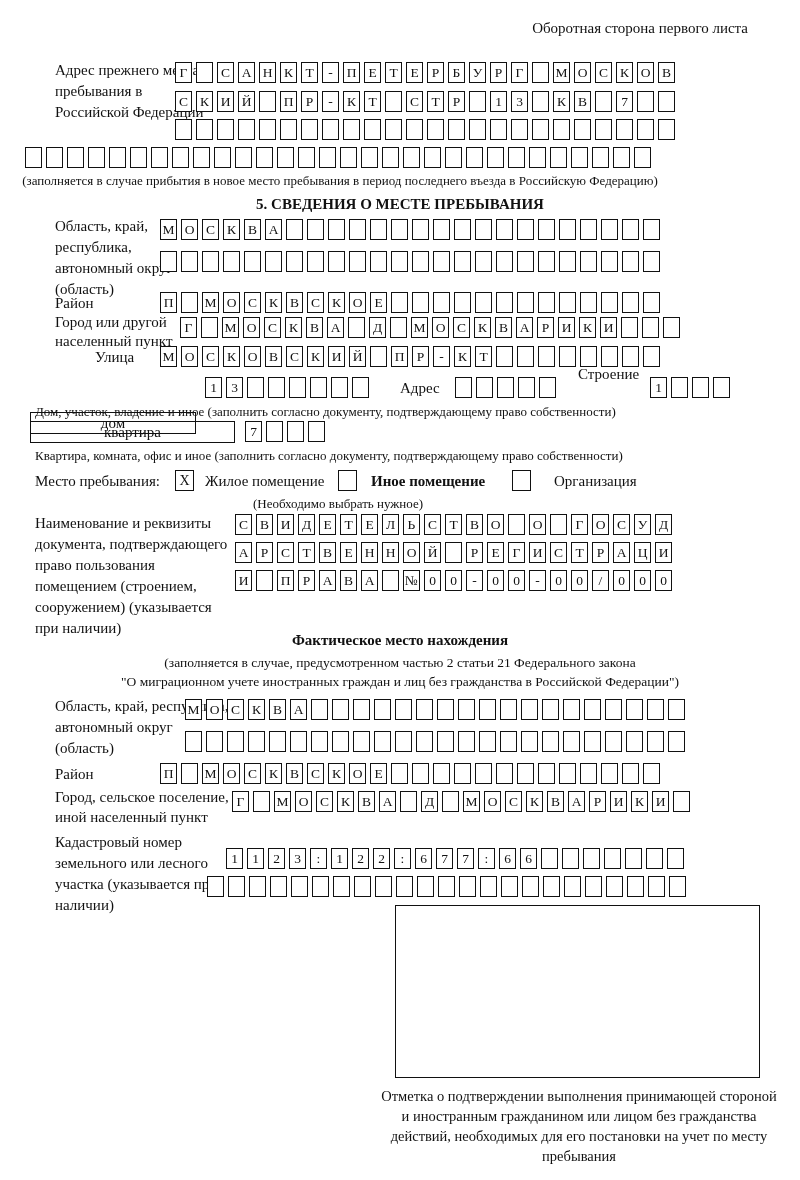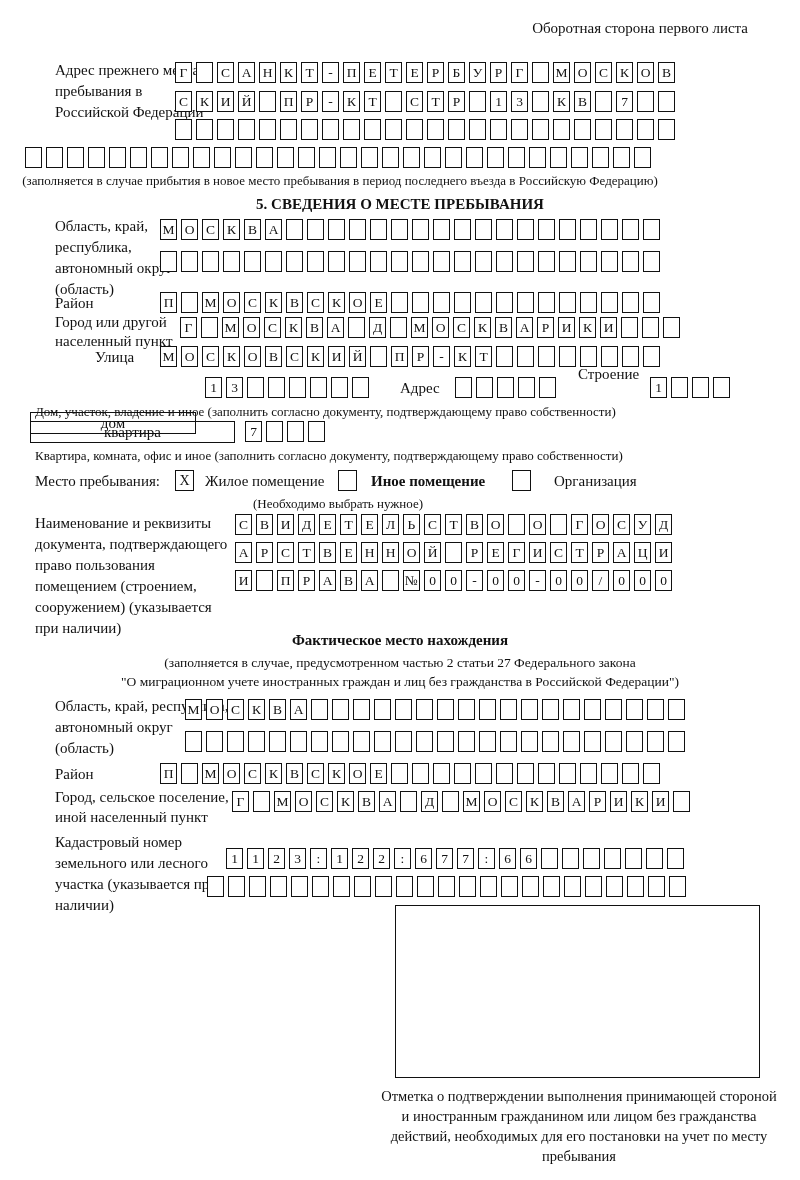--- a/index.html
+++ b/index.html
@@ -402,21 +402,21 @@
     <span class="cell">-</span>
     <span class="cell">0</span>
     <span class="cell">0</span>
     <span class="cell">/</span>
     <span class="cell">0</span>
     <span class="cell">0</span>
     <span class="cell">0</span>
   </div>
 
 <div class="abs lbl bold center" style="left:0; top:630px; width:800px;">Фактическое место нахождения</div>
-<div class="abs small center" style="left:0; top:654px; width:800px; font-size:13.5px;">(заполняется в случае, предусмотренном частью 2 статьи 27 Федерального закона</div>
+<div class="abs small center" style="left:0; top:654px; width:800px; font-size:13.5px;">(заполняется в случае, предусмотренном частью 2 статьи 21 Федерального закона</div>
 <div class="abs small center" style="left:0; top:673px; width:800px; font-size:13.5px;">"О миграционном учете иностранных граждан и лиц без гражданства в Российской Федерации")</div>
 
 <div class="abs lbl" style="left:55px; top:696px; width:175px;">Область, край, республика, автономный округ (область)</div>
 <div class="abs cellrow" style="left:185px; top:699px;">
     <span class="cell">М</span>
     <span class="cell">О</span>
     <span class="cell">С</span>
     <span class="cell">К</span>
     <span class="cell">В</span>
     <span class="cell">А</span>

